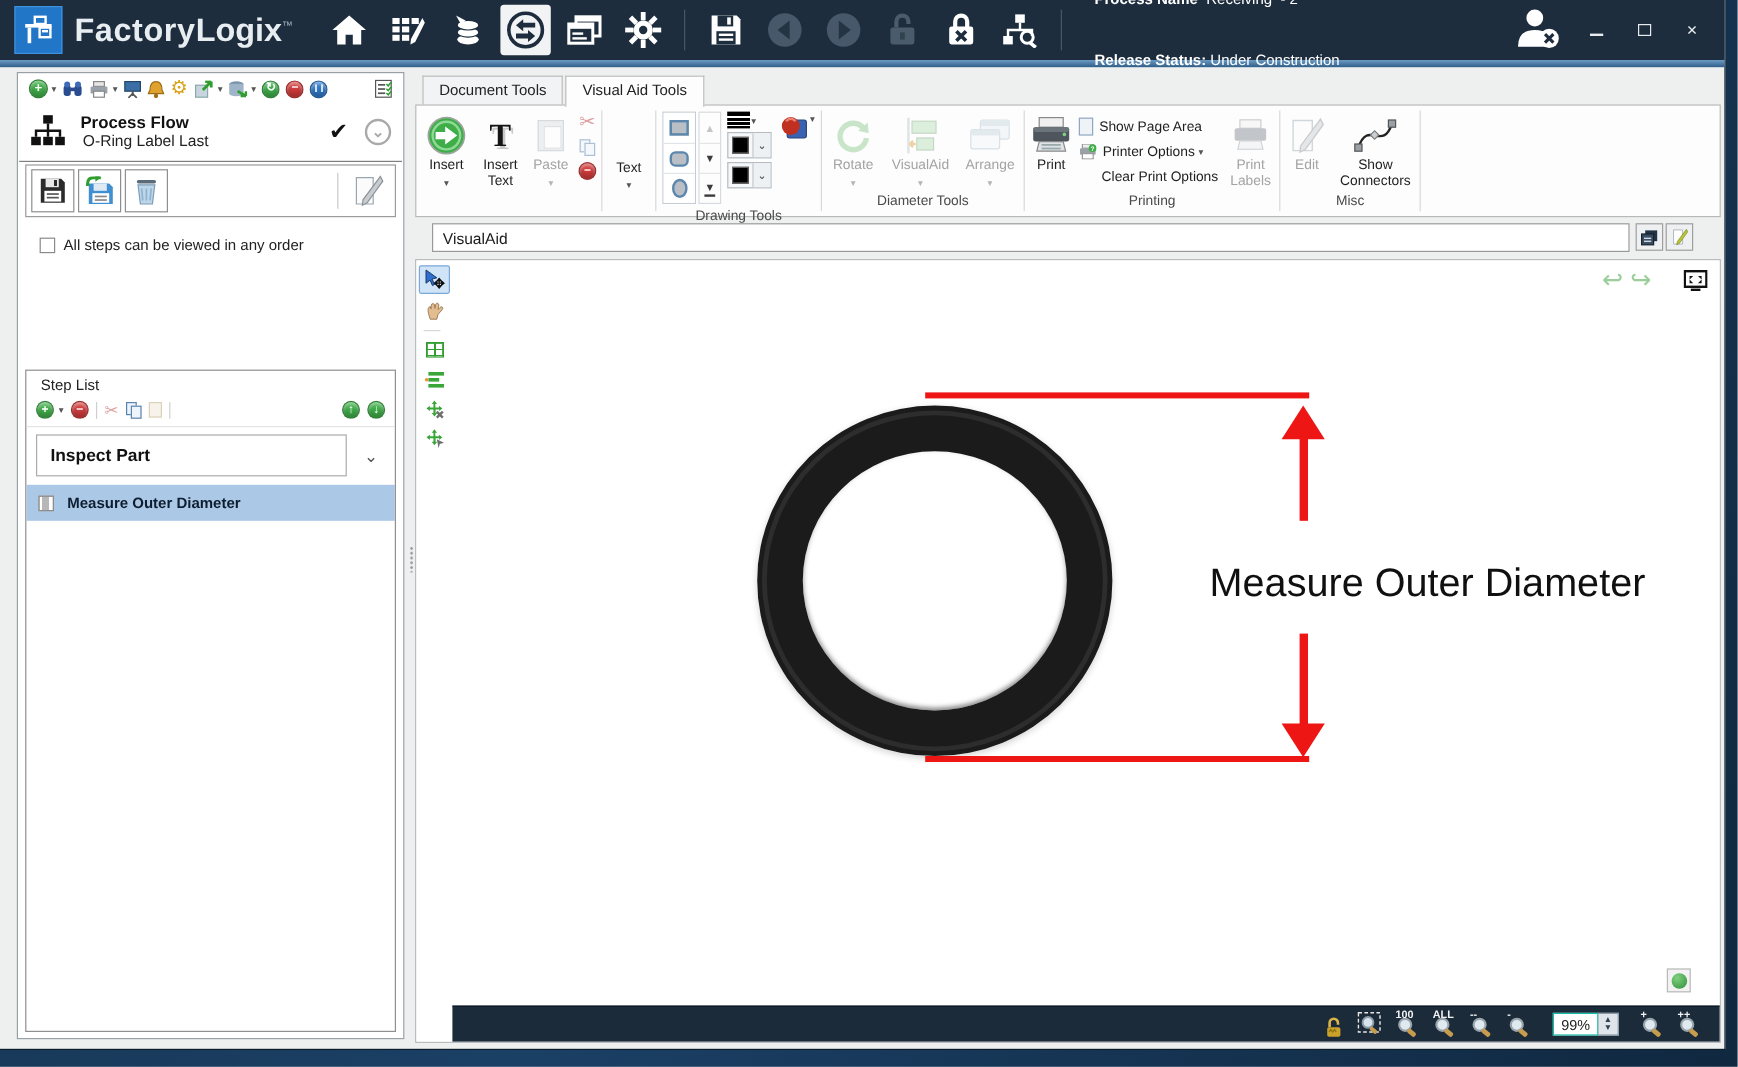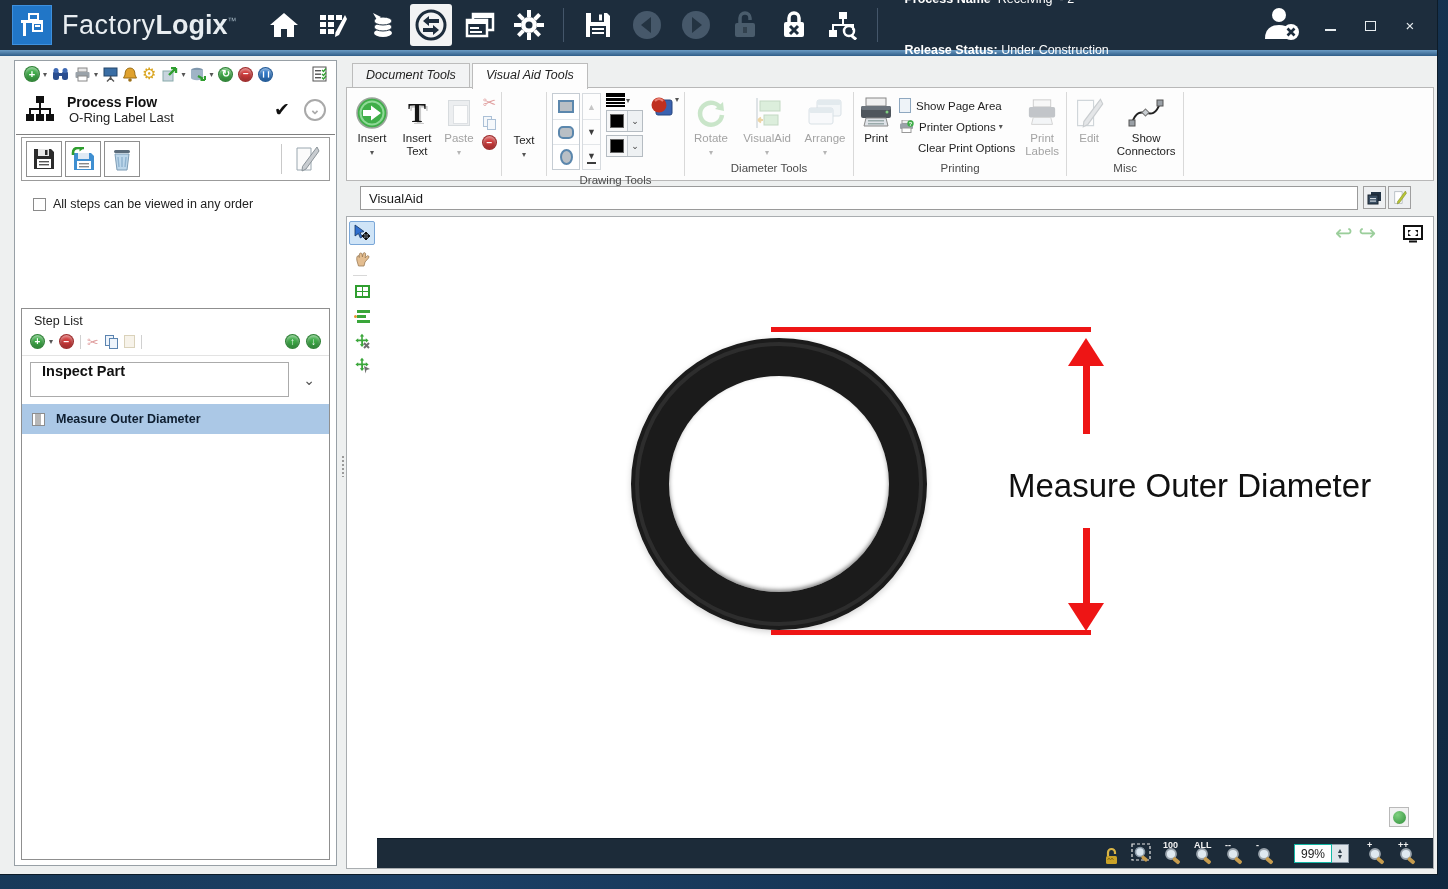--- a/index.html
+++ b/index.html
@@ -12,21 +12,21 @@
   body::after{ content:""; position:absolute; left:0; bottom:0; width:100%; height:16px;
     background:linear-gradient(180deg,#2a5d93,#153често 0) , linear-gradient(180deg,#2b5f95,#143350); }
   .window{ position:absolute; left:0; top:0; width:1438px; height:875px; background:#eef0f0;
     border-right:1px solid #0d1c29; border-bottom:1px solid #0d1c29; }
 
   
   .titlebar{ height:50px; background:#1d2d3d; display:flex; align-items:center; color:#fff; }
   .logo-tile{ width:40px; height:40px; margin-left:12px; background:#2176c7; border:1px solid #3e90dd;
     display:flex; align-items:center; justify-content:center; flex:0 0 auto; }
   .brand{ margin-left:10px; font-size:27px; color:#e8edf1; white-space:nowrap; }
-  .brand .f{ font-weight:400; letter-spacing:.5px; }
+  .brand .f{ font-weight:700; letter-spacing:.5px; }
   .brand .l{ font-weight:700; }
   .brand .tm{ font-size:9px; vertical-align:super; color:#9fb0bd; }
   .tb-icons{ display:flex; align-items:center; margin-left:26px; gap:7px; }
   .tb-btn{ width:42px; height:42px; display:flex; align-items:center; justify-content:center; border-radius:3px; }
   .tb-btn.active{ background:#f2f3f4; }
   .tb-sep{ width:1px; height:34px; background:#44566а; background:#44566a; margin:0 6px; }
   .proc-info{ margin-left:14px; font-size:12.5px; line-height:17px; white-space:pre; }
   .proc-info b{ font-weight:700; }
   .tb-right{ margin-left:auto; display:flex; align-items:center; gap:18px; margin-right:16px; }
   .win-btn{ color:#e7ecef; font-size:15px; width:22px; text-align:center; }
@@ -71,36 +71,36 @@
   .sl-title{ font-size:12.5px; color:#222; padding:5px 0 3px 12px; }
   .sl-toolbar{ display:flex; align-items:center; gap:6px; padding:3px 8px 6px 8px; border-bottom:1px solid #e3e3e3; }
   .sl-spacer{ flex:1; }
   .v-sep{ width:1px; height:14px; background:#d0d0d0; }
   .scissors{ font-size:14px; color:#e09f9f; line-height:1; }
   .copy-ic{ position:relative; width:13px; height:14px; }
   .copy-ic i{ position:absolute; width:9px; height:11px; background:#eef4fb; border:1px solid #5b84b0; }
   .copy-ic i:first-child{ left:0; top:0; } .copy-ic i:last-child{ left:4px; top:3px; }
   .paste-ic{ width:11px; height:13px; background:#f4efe2; border:1px solid #cbbf9e; opacity:.7; }
   .group-row{ display:flex; align-items:center; margin:6px 4px 0 8px; }
-  .group-box{ flex:1; border:1px solid #ababab; height:35px; display:flex; padding-left:11px;
+  .group-box{ flex:1; border:1px solid #ababab; height:35px; display:flex; align-items:center; padding-left:11px;
     font-size:14.5px; font-weight:700; color:#111; background:#fff; }
   .group-chev{ color:#555; font-size:14px; margin:0 10px 0 14px; }
   .step-row{ margin-top:7px; height:30px; background:#abc8e6; display:flex; align-items:center; gap:11px; padding-left:10px; }
   .step-ic{ width:13px; height:13px; background:#b7b7b7; border:1px solid #8d8d8d;
     background-image:linear-gradient(90deg,#fff 2px,transparent 2px), linear-gradient(90deg,transparent 8px,#fff 8px 10px); }
   .step-label{ font-size:12.5px; font-weight:700; color:#0e1e30; }
 
   
   .splitter{ position:absolute; left:341px; top:399px; width:4px; height:22px;
     background-image:radial-gradient(#9a9a9a 1px, transparent 1.2px); background-size:4px 4px; }
 
   
   .tabstrip{ position:absolute; left:352px; top:7px; height:25px; display:flex; }
   .rtab{ font-size:12.5px; color:#222; padding:4px 13px 0 13px; border:1px solid #bcbcbc; background:#f2f3f4;
-    border-bottom:none; margin-right:2px;font-style:italic; }
+    border-bottom:none; margin-right:2px; }
   .rtab.active{ background:#fdfdfd; height:26px; position:relative; z-index:3; }
   .ribbon-box{ position:absolute; left:346px; top:31px; width:1088px; height:94px;
     background:#fdfdfd; border:1px solid #b8b8b8; display:flex; padding:1px 2px; }
   .rgroup{ display:flex; flex-direction:column; }
   .rg-content{ flex:1; display:flex; align-items:stretch; padding-top:2px; }
   .rg-label{ text-align:center; font-size:11.5px; color:#4a4a4a; height:17px; }
   .rg-sep{ width:1px; background:#d9d9d9; margin:3px 1px; }
   .bigbtn{ display:flex; flex-direction:column; align-items:center; padding-top:3px;
     font-size:11.5px; color:#1e1e1e; text-align:center; line-height:13px; }
   .bigbtn .bicon{ height:38px; display:flex; align-items:center; justify-content:center; }

